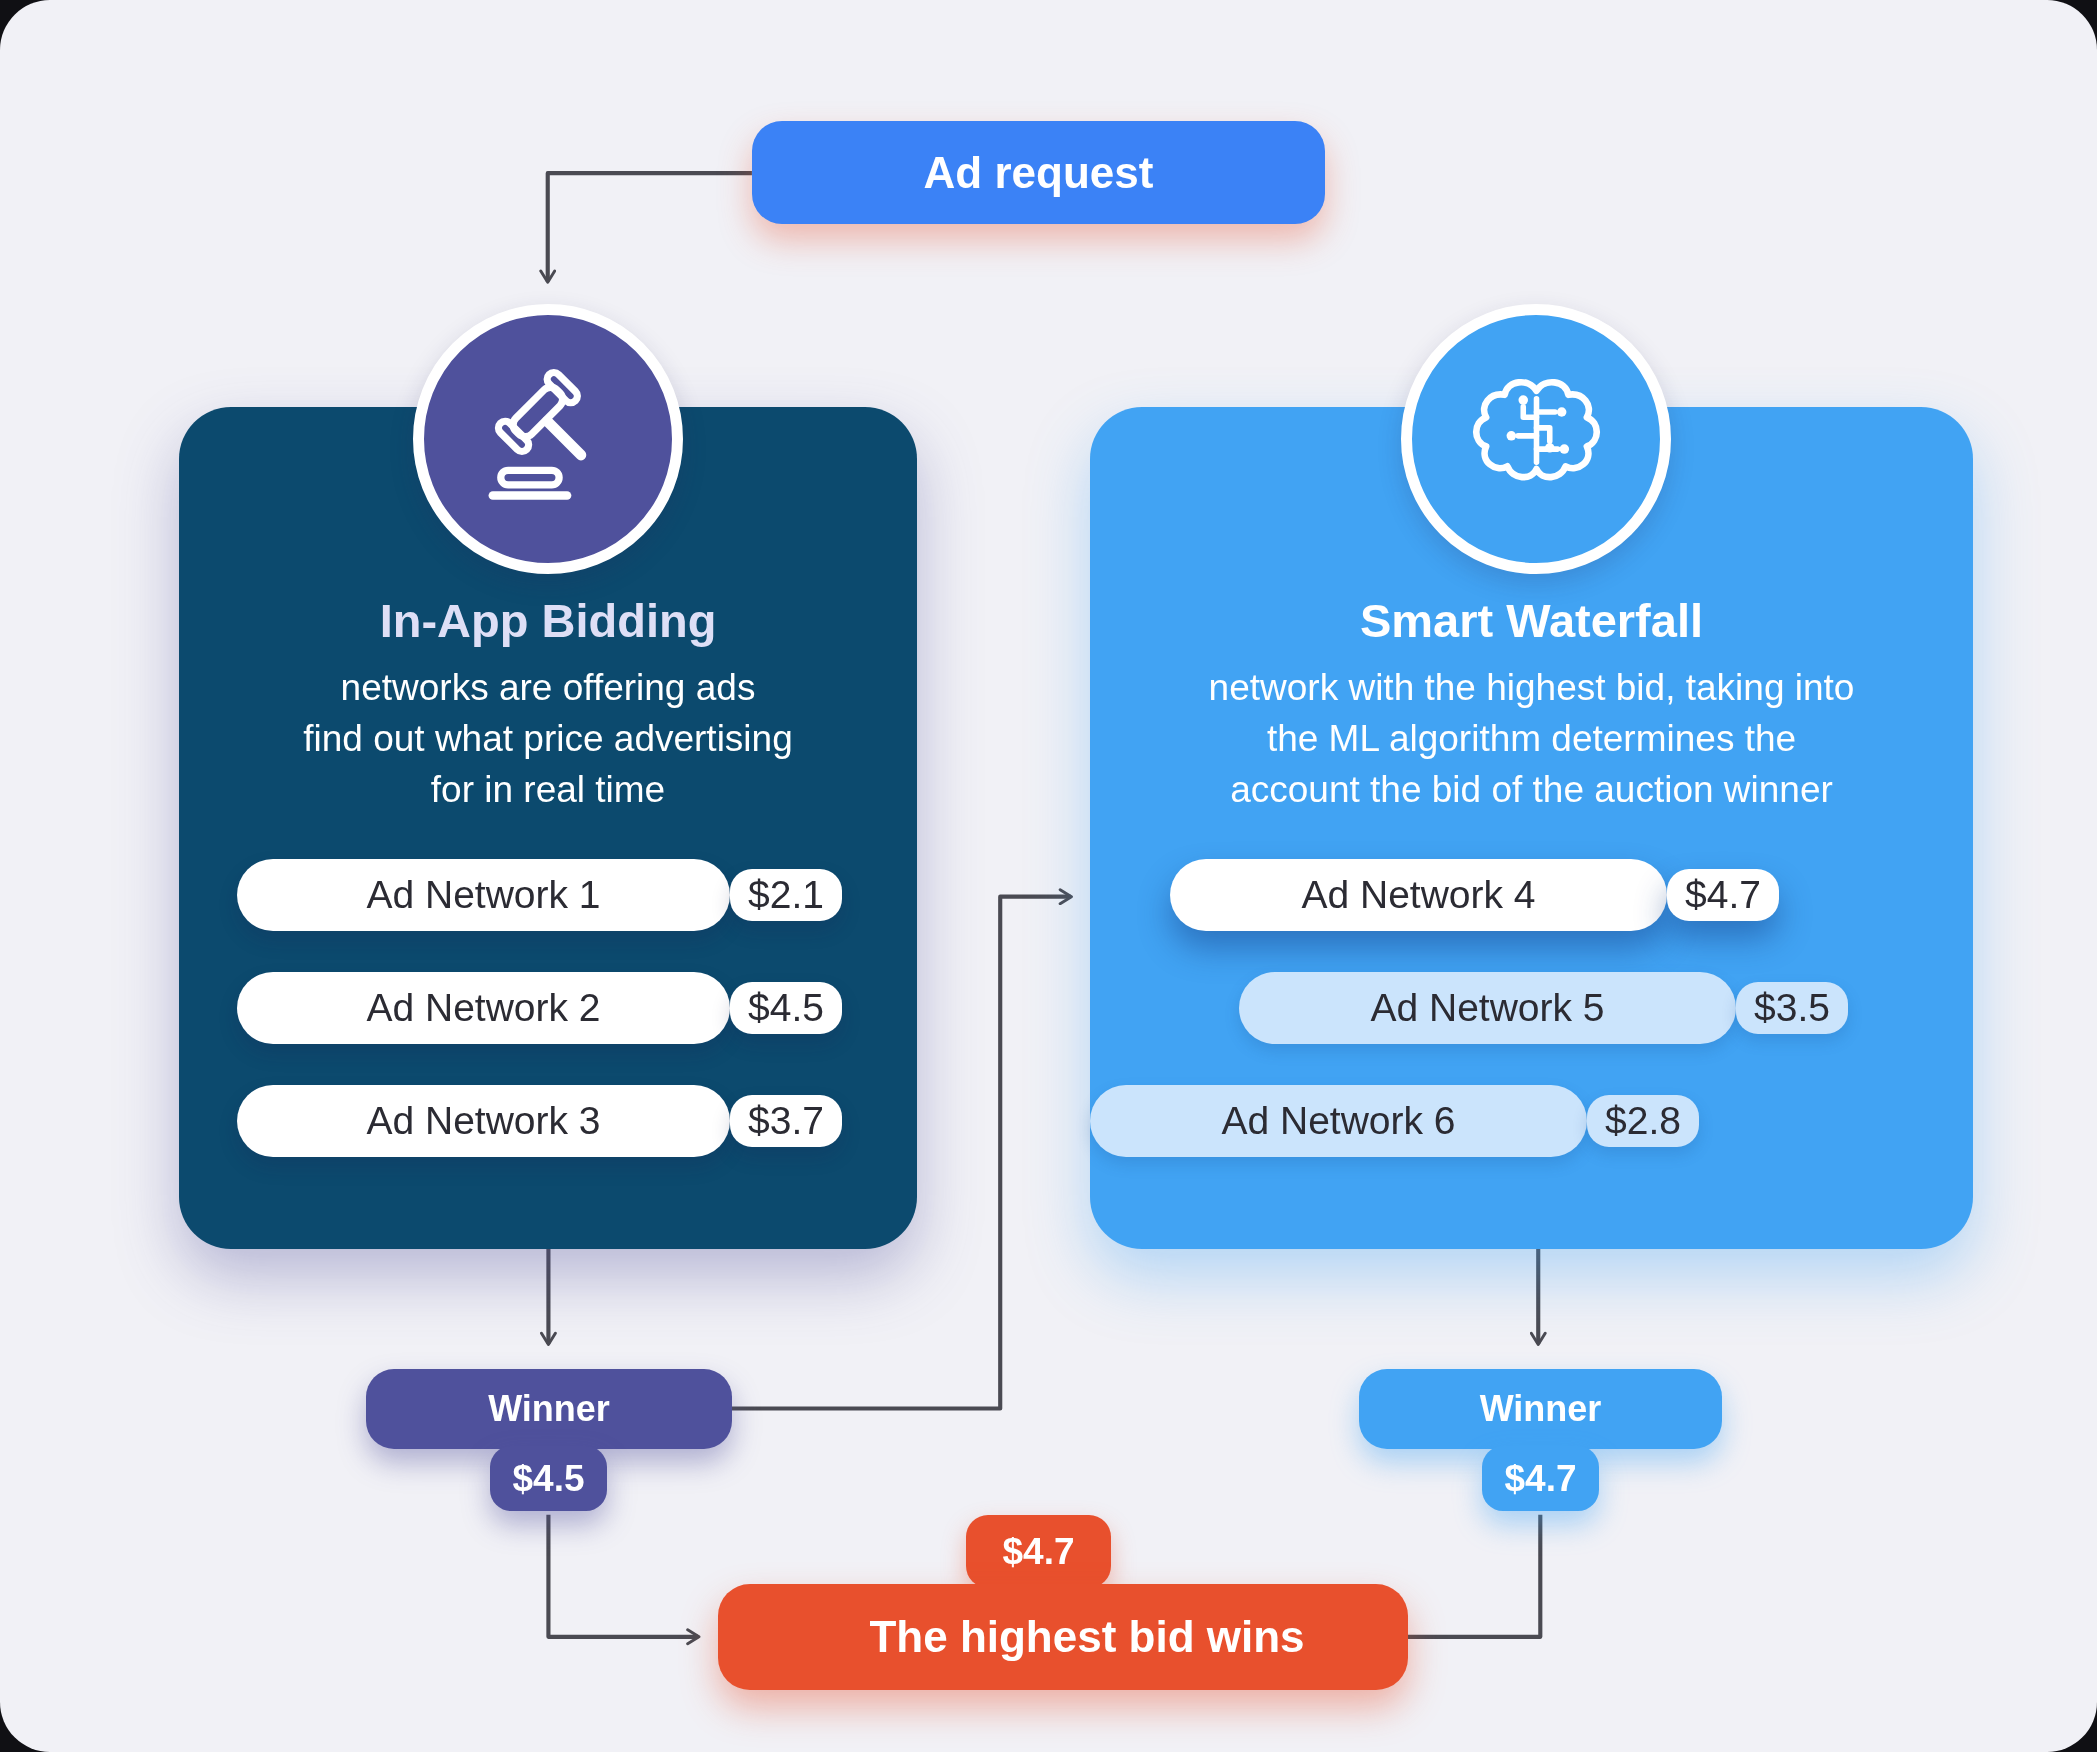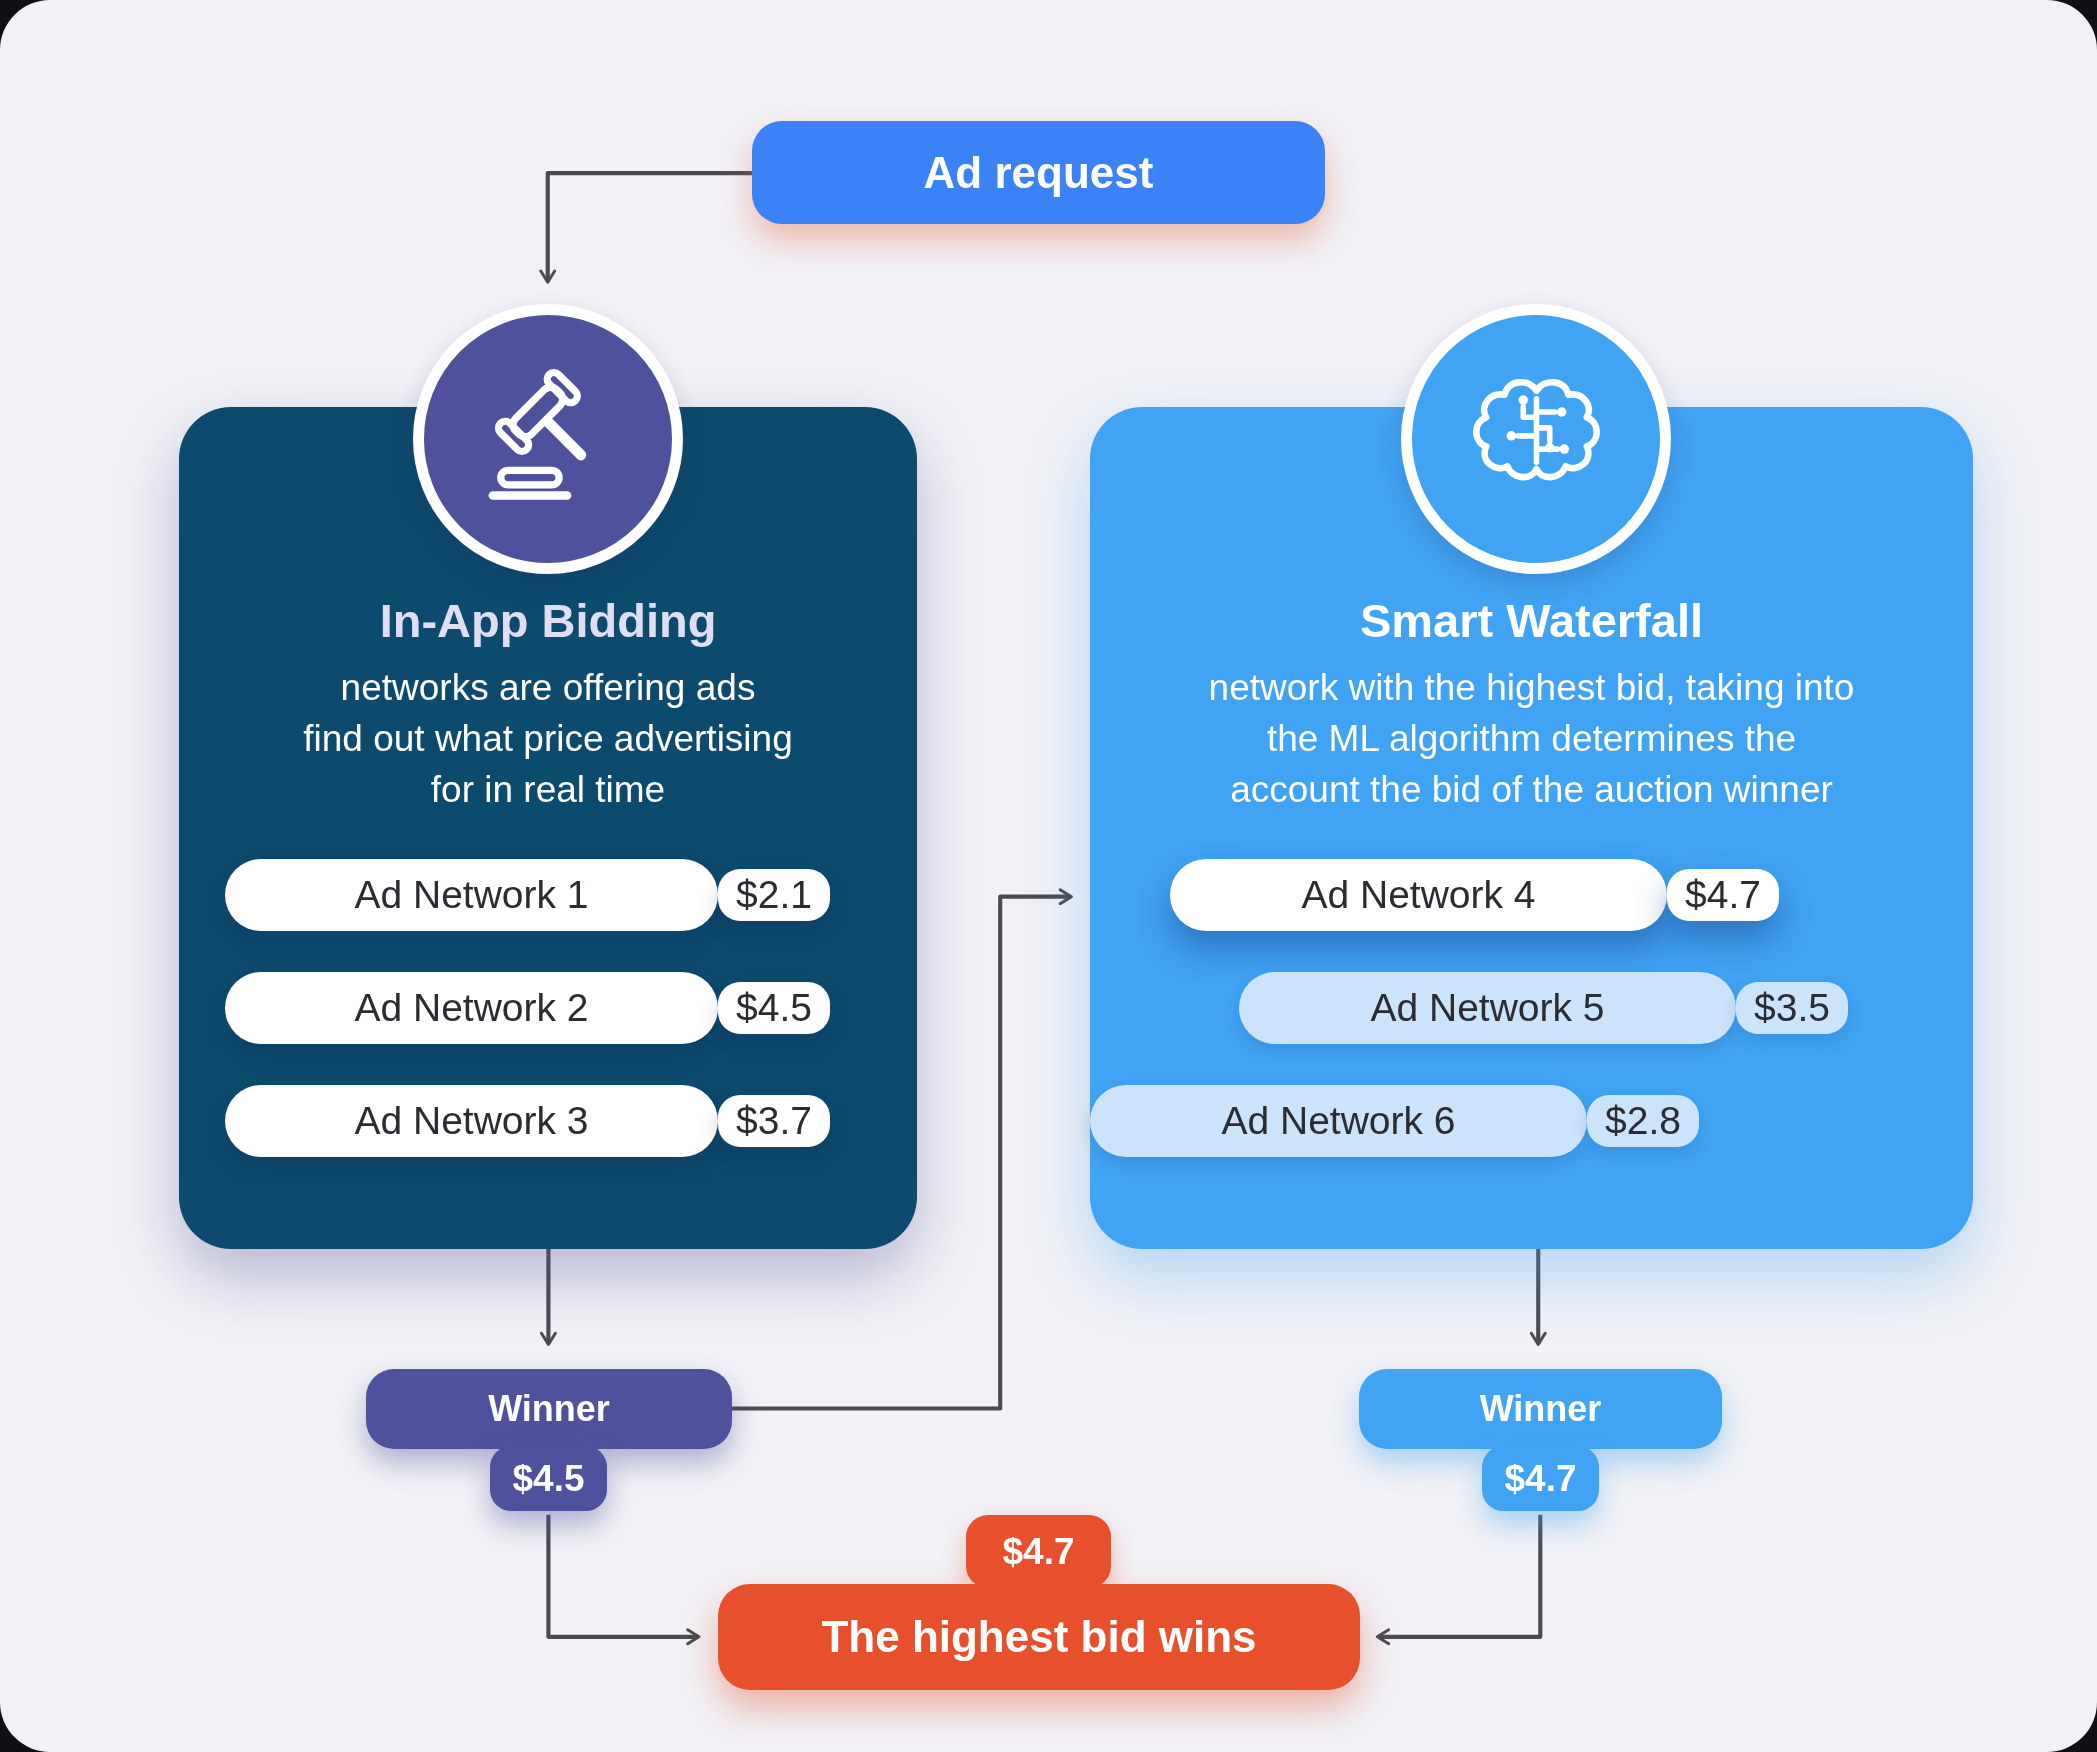--- a/index.html
+++ b/index.html
@@ -78,21 +78,21 @@
     color: #fff;
   }
   .panel-subtitle span { display: block; white-space: nowrap; }
   .rows { margin-top: 44px; }
   .net-row {
     display: flex;
     align-items: center;
     height: 72px;
     margin-bottom: 41px;
   }
-  .rows-left .net-row { padding-left: 46px; }
+  .rows-left .net-row { padding-left: 58px; }
   .indent-0 { padding-left: 80px; }
   .indent-1 { padding-left: 149px; }
   .indent-2 { }
   .net-pill {
     width: 493px;
     height: 72px;
     border-radius: 36px;
     display: flex;
     align-items: center;
     justify-content: center;
@@ -151,20 +151,21 @@
     font-size: 37px;
     box-shadow: 0 11px 23.5px rgba(232,80,45,.35);
   }
   .result-box {
     left: 718px; top: 1584px;
     width: 642px; height: 106px;
     background: #E8502D;
     border-radius: 32px;
     font-size: 44px;
     box-shadow: 0 18px 36px rgba(232,80,45,.4);
+    padding-left: 48px;
   }
 </style>
 </head>
 <body>
 
 <div class="stage">
   <div class="canvas">
 
     <svg class="connectors" viewBox="0 0 3040 2540">
       <defs>

